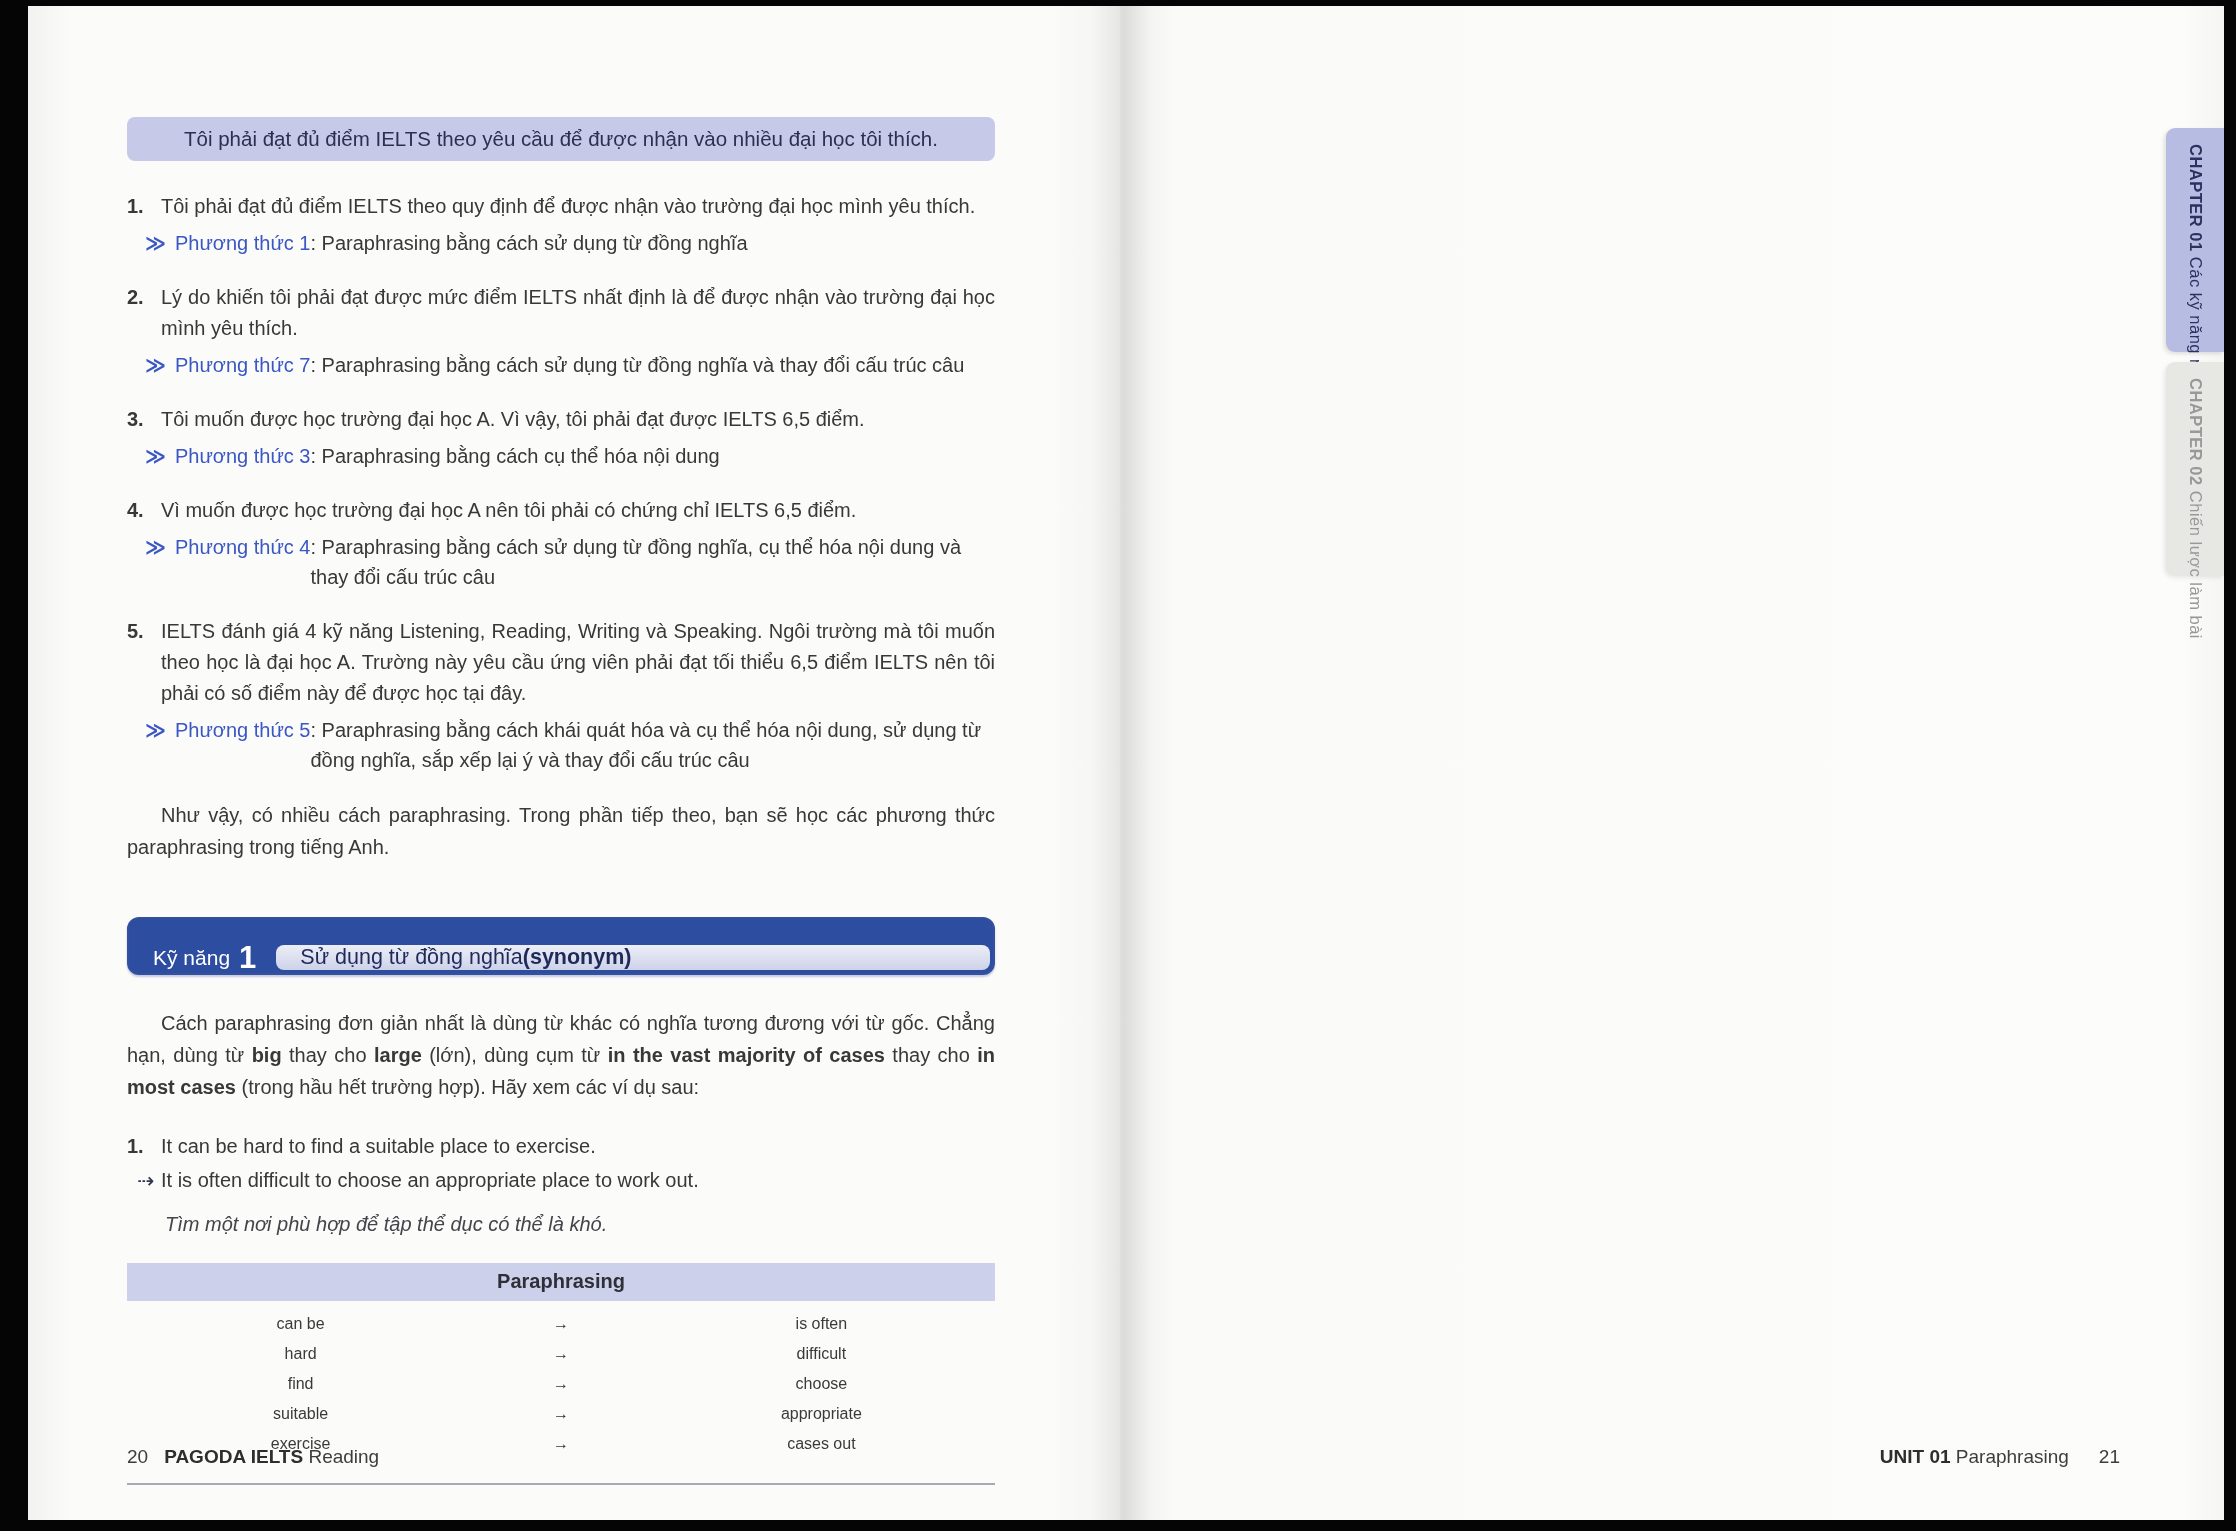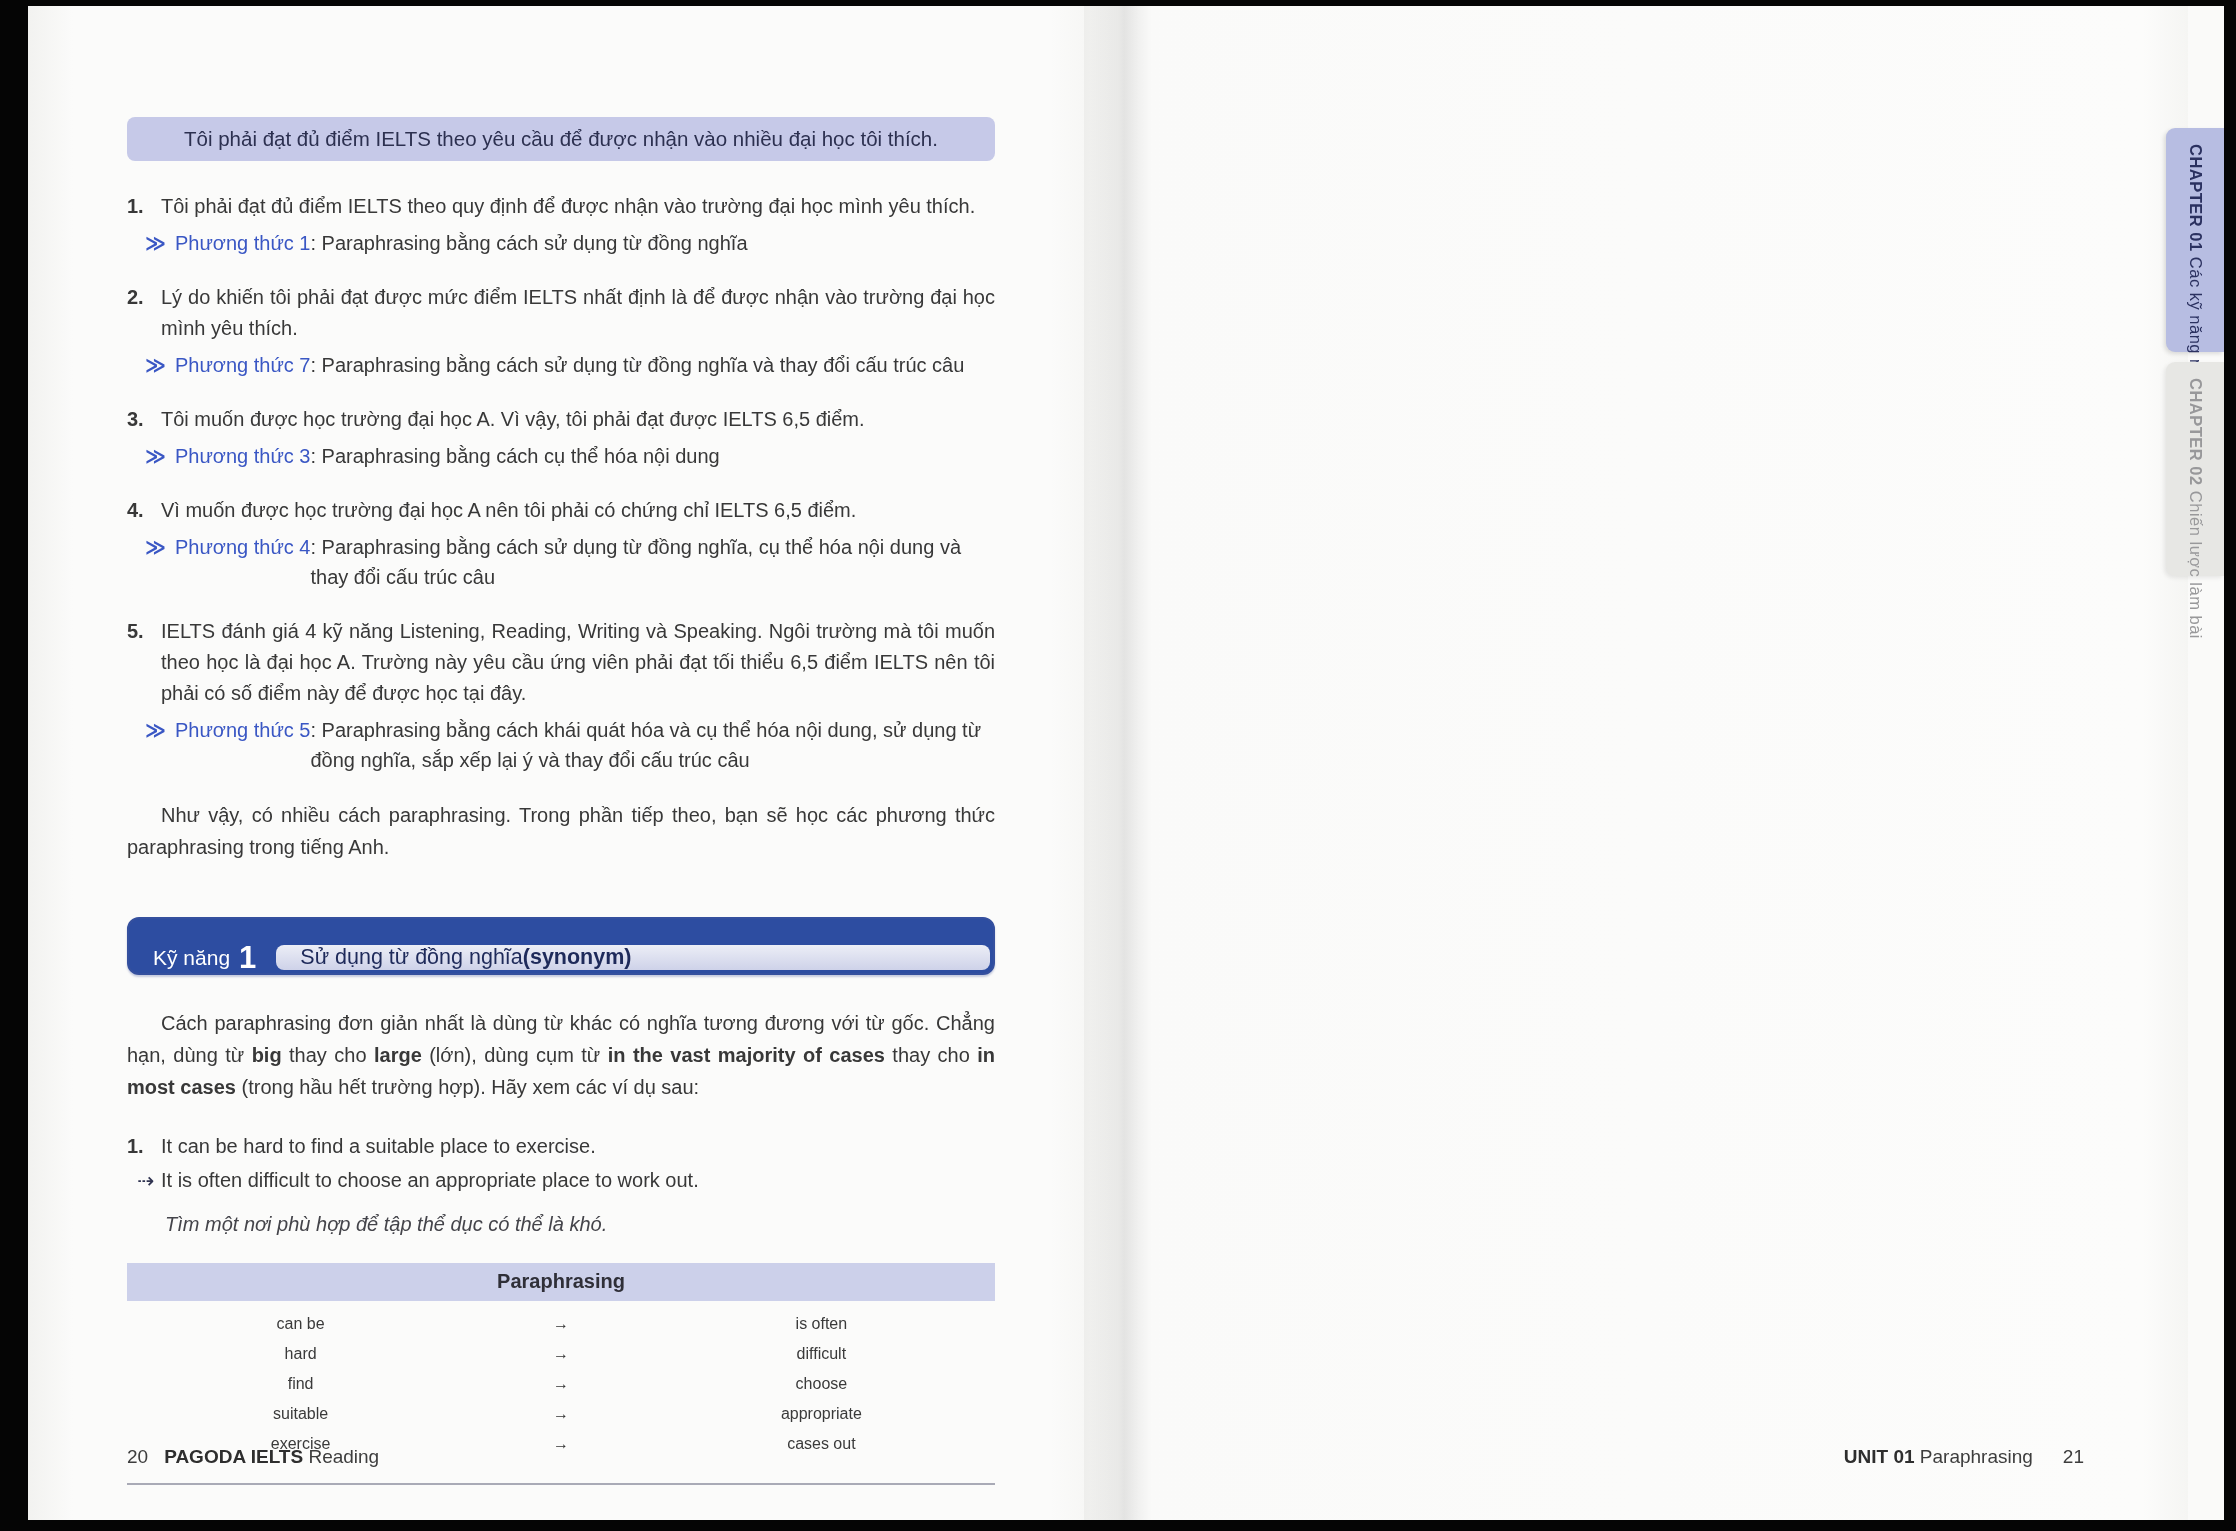--- a/index.html
+++ b/index.html
@@ -1,21 +1,21 @@
 <!DOCTYPE html>
 <html><head>
 <meta charset="utf-8">
 <style>
   html,body{margin:0;padding:0;background:#000;}
   .canvas{position:relative;width:2236px;height:1531px;background:#050505;overflow:hidden;
           font-family:"Liberation Sans","DejaVu Sans",sans-serif;color:#383838;}
   .spread{position:absolute;left:28px;top:6px;width:2196px;height:1514px;background:#fafaf9;}
   .page{position:absolute;top:0;height:100%;}
   .page-left{left:0;width:1092px;background:linear-gradient(90deg,#f2f2f0 0,#fbfbfa 45px,#fbfbfa calc(100% - 70px),#f3f3f1 100%);}
-  .page-right{left:1056px;width:1104px;background:linear-gradient(90deg,#eeeeec 0,#fafaf9 55px,#fcfcfb calc(100% - 45px),#f5f5f3 100%);}
+  .page-right{left:1092px;width:1104px;background:linear-gradient(90deg,#eeeeec 0,#fafaf9 55px,#fcfcfb calc(100% - 45px),#f5f5f3 100%);}
   .spine{position:absolute;left:1062px;top:0;width:62px;height:100%;
          background:linear-gradient(90deg,rgba(0,0,0,0) 0,rgba(0,0,0,.05) 45%,rgba(0,0,0,.08) 55%,rgba(0,0,0,0) 100%);pointer-events:none;}
   .content{position:absolute;}
   .content-l{left:99px;top:111px;width:868px;}
   .title-box{background:#c6c9e8;border-radius:8px;height:44px;display:flex;align-items:center;justify-content:center;
              color:#2c3050;font-size:20.5px;margin-bottom:30px;}
   .item{display:flex;margin-bottom:6px;font-size:20px;line-height:1.55;}
   .item .num{font-weight:700;width:34px;flex:none;}
   .item .itext{flex:1;text-align:justify;}
   .method{display:flex;padding-left:18px;margin:2px 0 24px 0;font-size:20px;line-height:1.5;}

